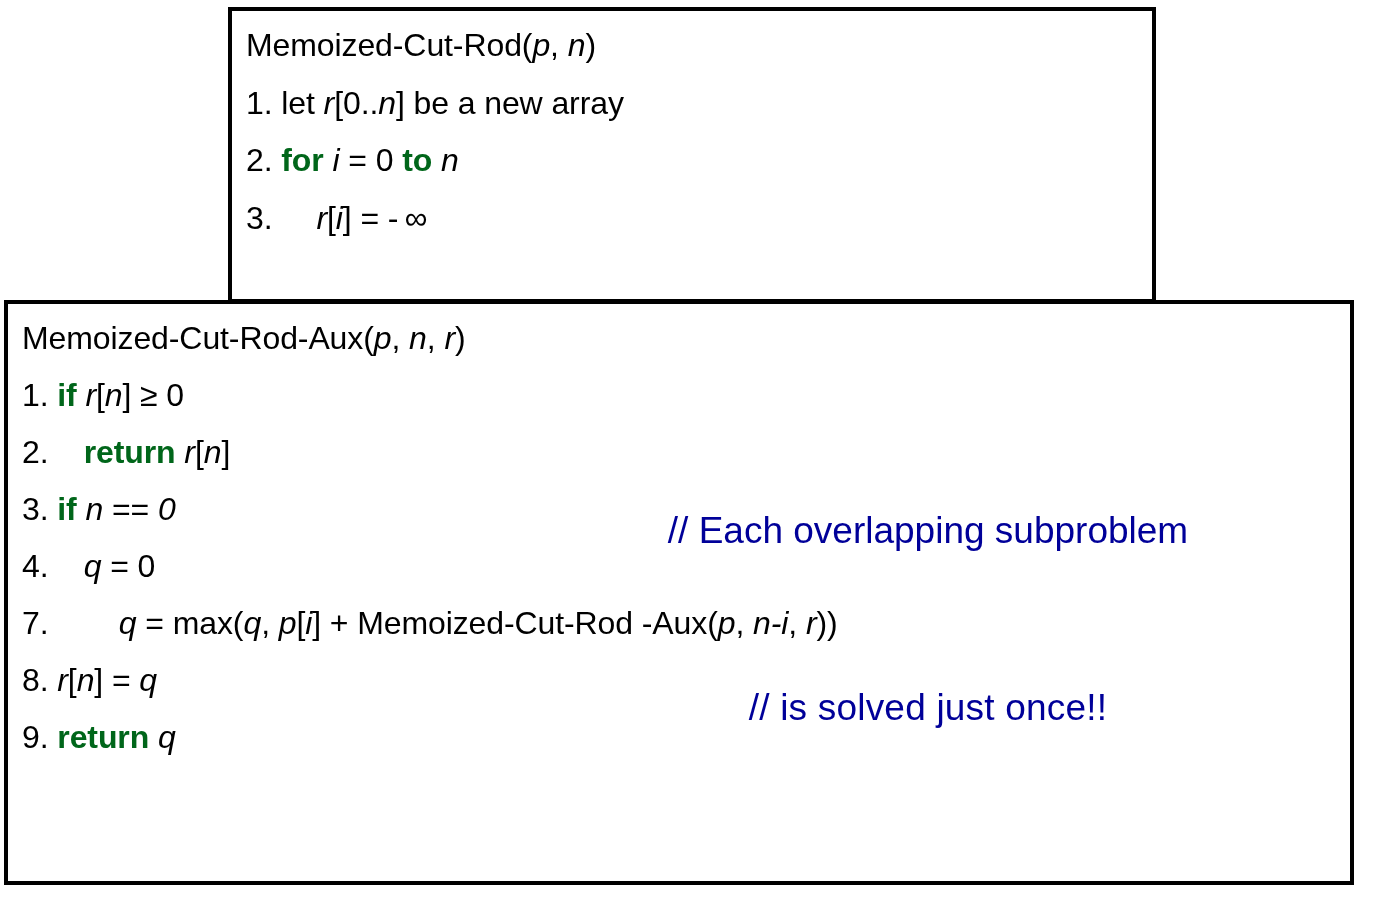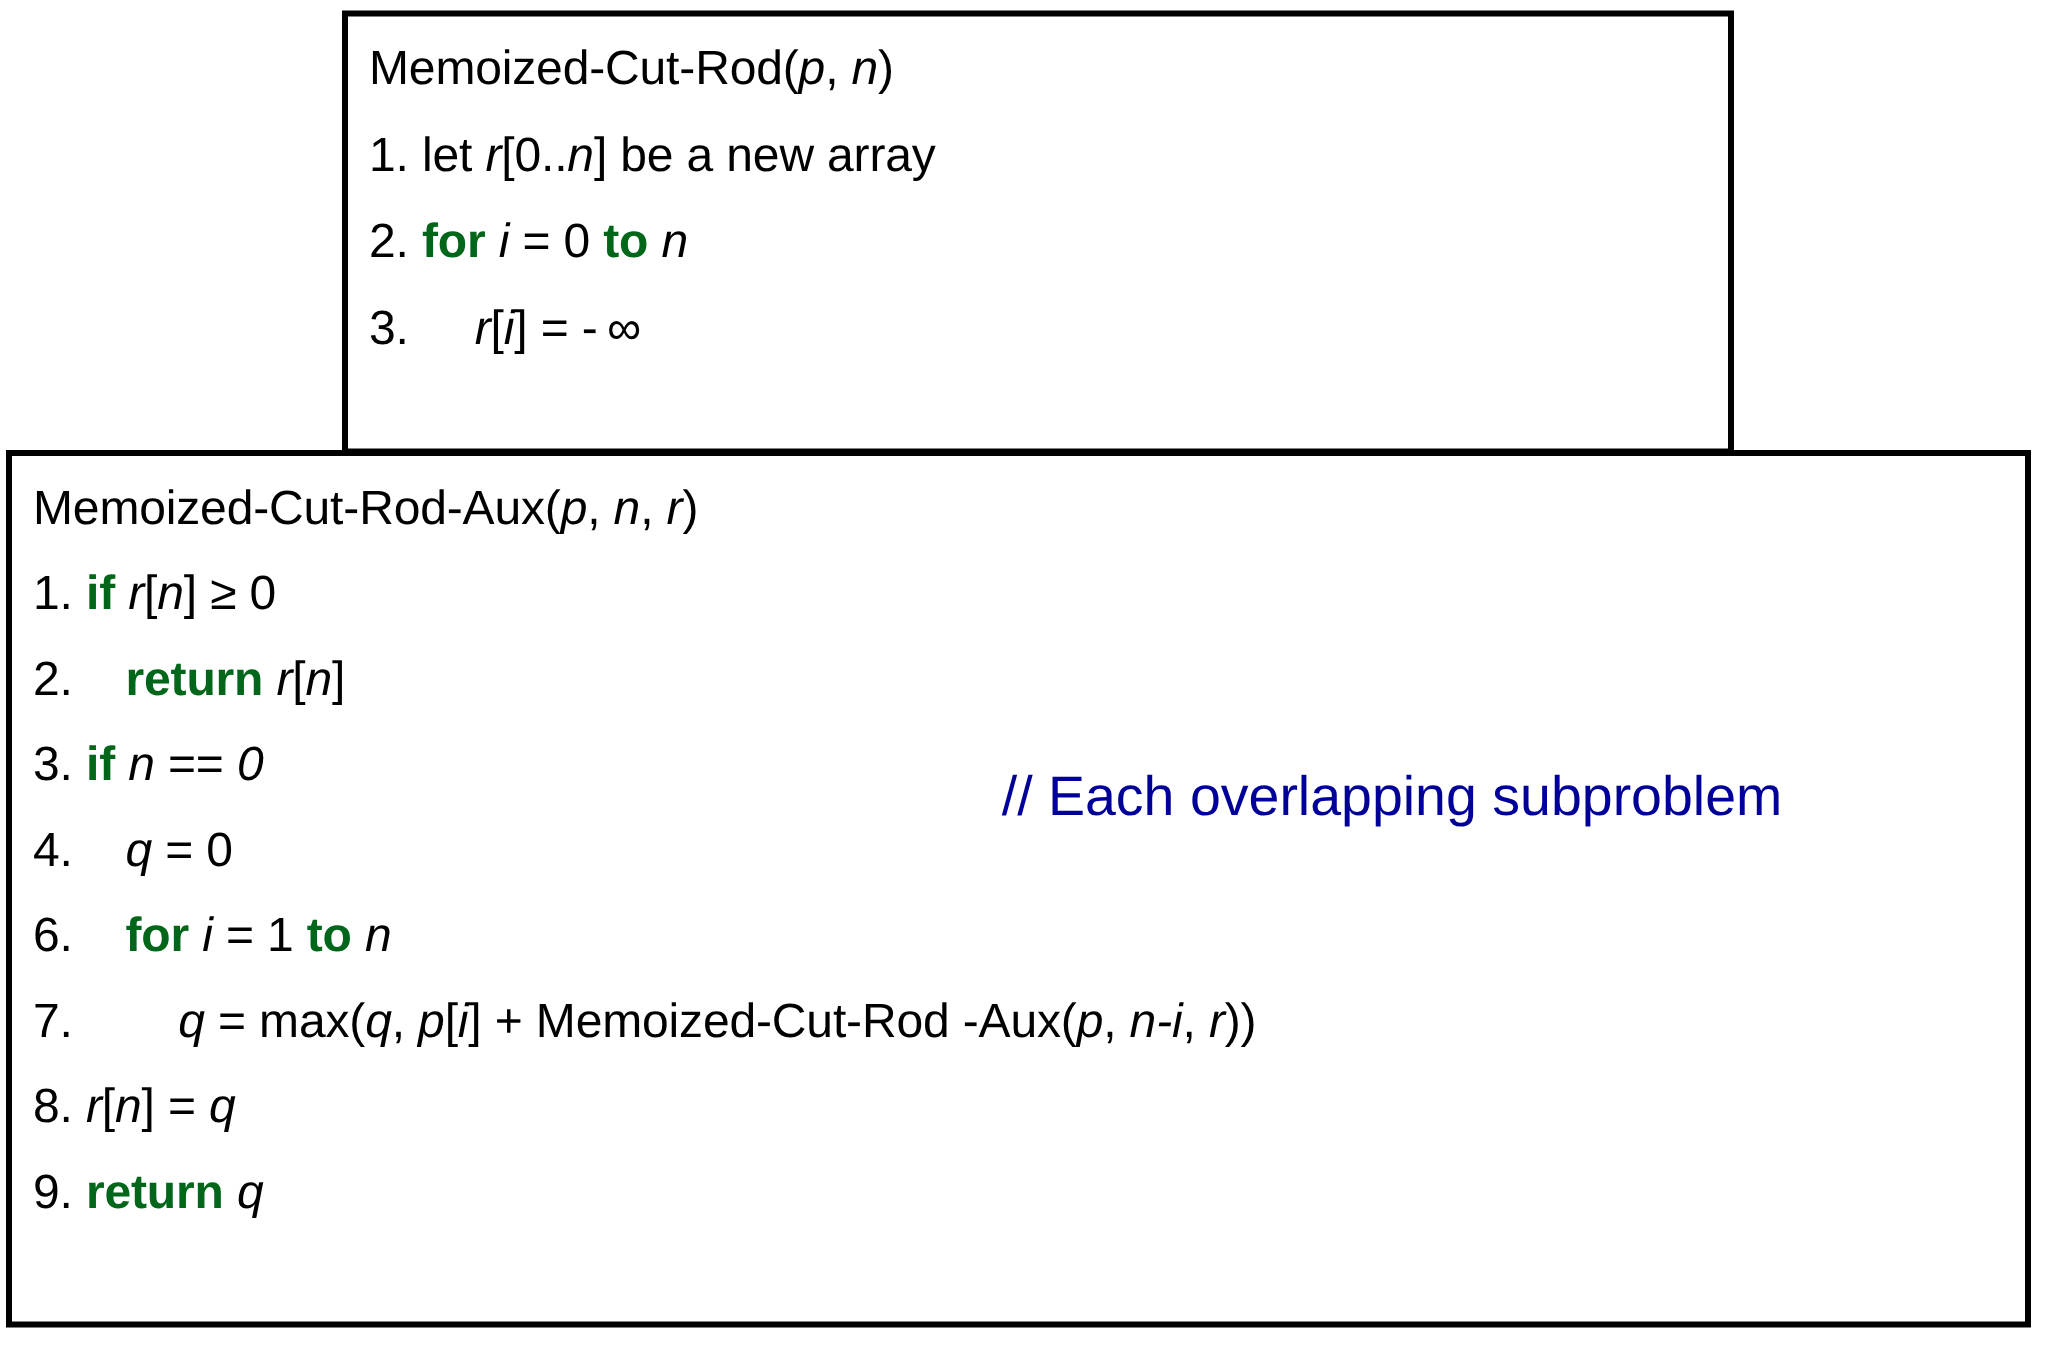--- a/index.html
+++ b/index.html
@@ -99,25 +99,25 @@
 
   <div class="code-line"><span>1.</span> <span class="kw">if</span> <span class="var">r</span>[<span class="var">n</span>] ≥ 0</div>
 
   <div class="code-line"><span>2.</span>    <span class="kw">return</span> <span class="var">r</span>[<span class="var">n</span>]</div>
 
   <div class="code-line"><span>3.</span> <span class="kw">if</span> <span class="var">n</span> == <span class="num-italic">0</span></div>
 
   <div class="code-line"><span>4.</span>    <span class="var">q</span> = 0</div>
 
 
-  <div class="code-line"><span>6.</span>    <span class="kw">for</span> <span class="var">i</span> = 1 <span class="kw">to</span> <span class="var">n</span></div>
 
   <div class="code-line"><span>7.</span>        <span class="var">q</span> = max(<span class="var">q</span>, <span class="var">p</span>[<span class="var">i</span>] + Memoized-Cut-Rod -Aux(<span class="var">p</span>, <span class="var">n-i</span>, <span class="var">r</span>))</div>
 
   <div class="code-line"><span>8.</span> <span class="var">r</span>[<span class="var">n</span>] = <span class="var">q</span></div>
 
   <div class="code-line"><span>9.</span> <span class="kw">return</span> <span class="var">q</span></div>
 
 </div>
 
 <div id="comment-block">
   <span class="comment-line" id="comment-line-1">// Each overlapping subproblem</span>
+  <span class="comment-line" id="comment-line-2">// is solved just once!!</span>
 </div>
 
 </body></html>

